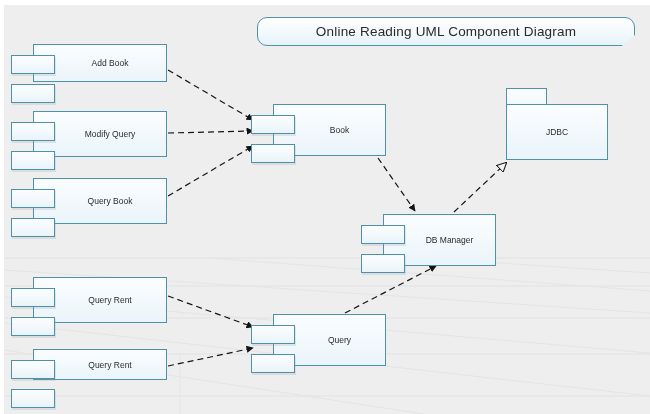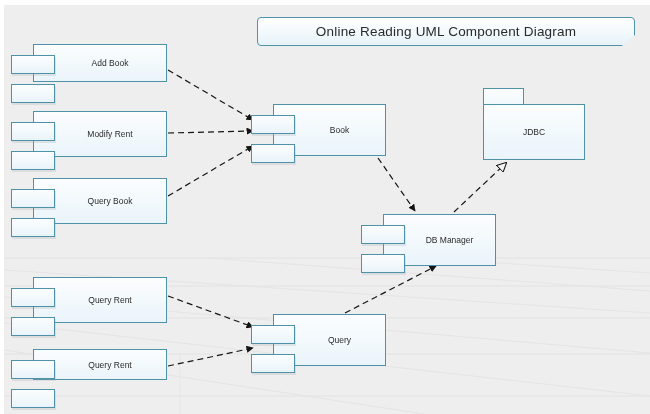--- a/index.html
+++ b/index.html
@@ -68,21 +68,21 @@
     width:44px;height:19px;
     left:-22px;
     background:linear-gradient(180deg,#fbfdfe 0%,#f1f8fc 60%,#e8f3f9 100%);
     border:1px solid #4d92a8;
     box-shadow:1px 2px 0 rgba(150,160,165,.22);
   }
   .component .tab.t1{top:11px;}
   .component .tab.t2{top:40px;}
 
   
-  .package{position:absolute;}
+  .package{position:absolute;margin-left:23px;}
   .package .ptab{
     position:absolute;
     box-sizing:border-box;
     left:0;top:0;width:41px;height:17px;
     background:linear-gradient(180deg,#fbfdfe 0%,#f1f8fc 100%);
     border:1px solid #4d92a8;
     border-bottom:none;
   }
   .package .pbody{
     position:absolute;
@@ -137,35 +137,35 @@
       <line x1="168" y1="133" x2="253" y2="131" marker-end="url(#mk-filled)"></line>
       <line x1="168" y1="196" x2="253" y2="146" marker-end="url(#mk-filled)"></line>
       <line x1="378" y1="158" x2="415" y2="211" marker-end="url(#mk-filled)"></line>
       <line x1="454" y1="212" x2="506" y2="163" marker-end="url(#mk-hollow)"></line>
       <line x1="168" y1="296" x2="253" y2="327" marker-end="url(#mk-filled)"></line>
       <line x1="168" y1="366" x2="253" y2="348" marker-end="url(#mk-filled)"></line>
       <line x1="345" y1="313" x2="436" y2="266" marker-end="url(#mk-filled)"></line>
     </g>
   </svg>
 
-  <div class="title-banner" id="node-title-banner" style="left: 257px; top: 17px; width: 378px; height: 29px;">
+  <div class="title-banner" id="node-title-banner" style="left: 257px; top: 17px; width: 378px; height: 29px; border-radius: 10px;">
     <span class="t">Online Reading UML Component Diagram</span>
   </div>
 
   <div class="component" id="node-add-book" style="left: 33px; top: 44px; width: 134px; height: 38px;">
     <div class="body">
       <span class="label">Add Book</span>
     </div>
     <div class="tab t1"></div>
     <div class="tab t2"></div>
   </div>
 
   <div class="component" id="node-modify-book" style="left: 33px; top: 111px; width: 134px; height: 46px;">
     <div class="body">
-      <span class="label">Modify Rent</span>
+      <span class="label">Modify Query</span>
     </div>
     <div class="tab t1"></div>
     <div class="tab t2"></div>
   </div>
 
   <div class="component" id="node-book" style="left: 273px; top: 104px; width: 113px; height: 52px;">
     <div class="body">
       <span class="label">Book</span>
     </div>
     <div class="tab t1"></div>

